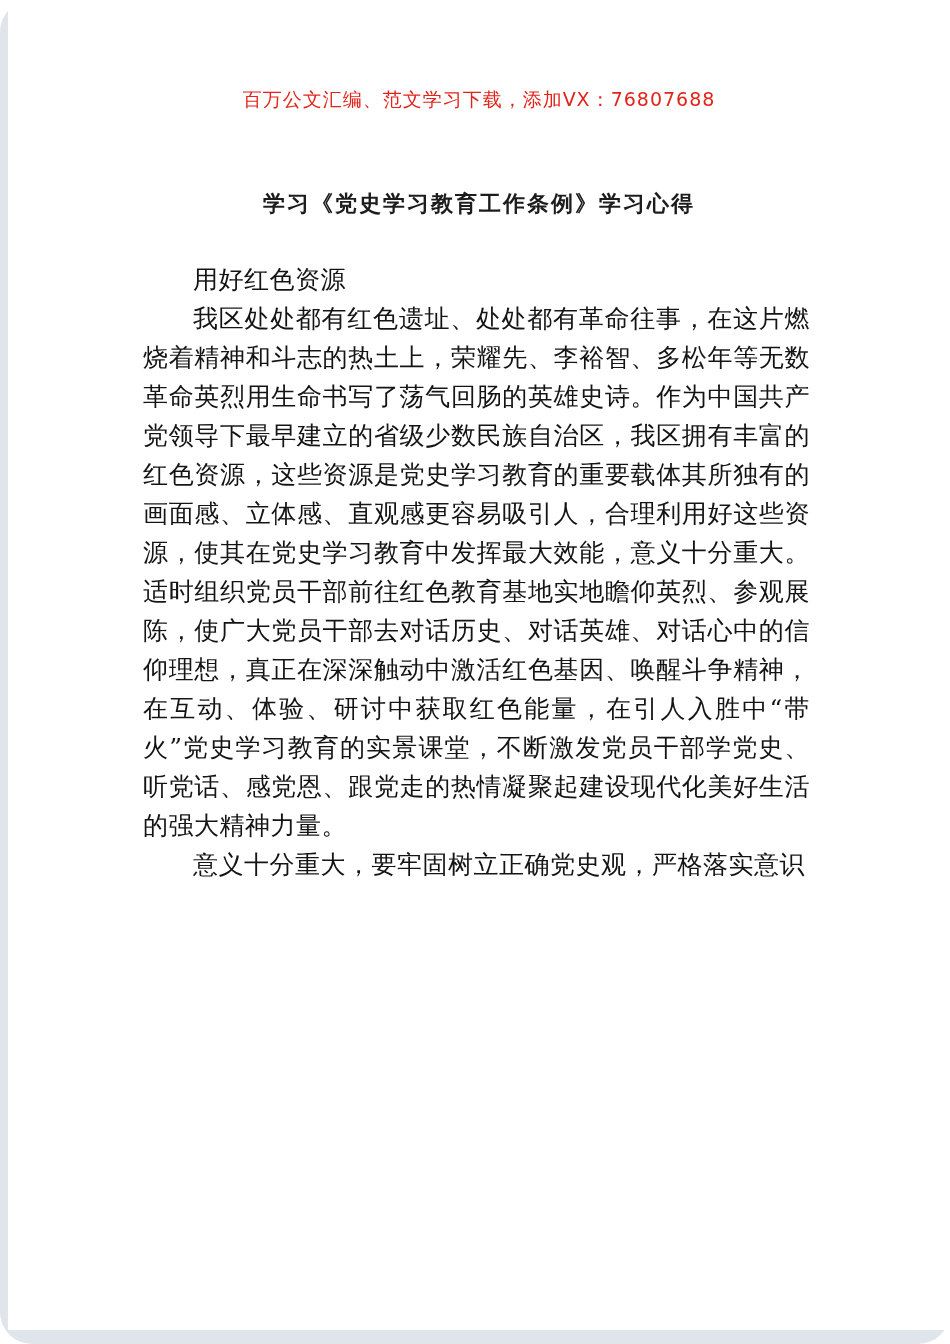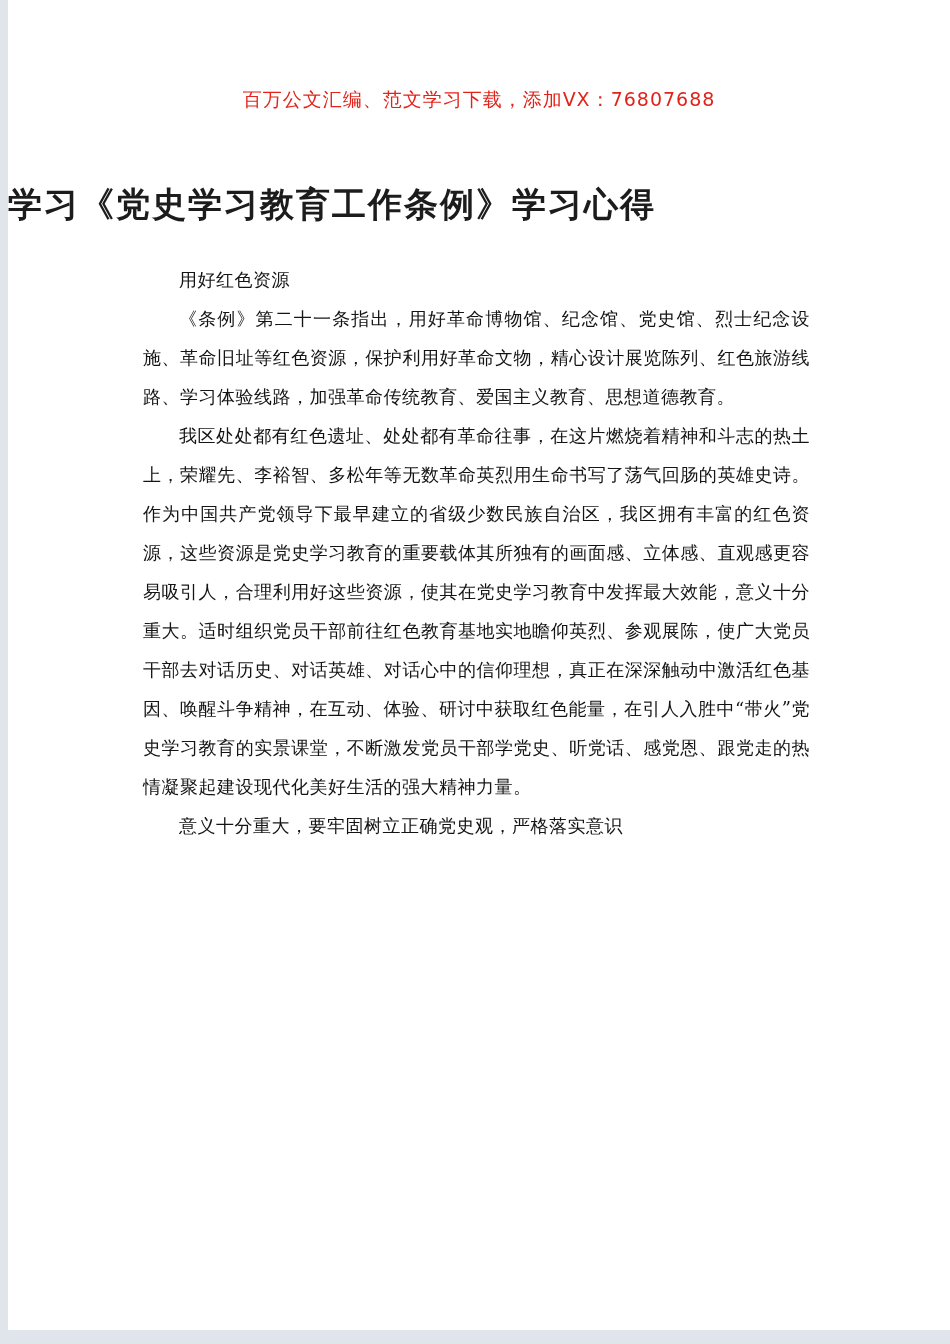--- a/index.html
+++ b/index.html
@@ -11,56 +11,57 @@
     height: 1344px;
     background: #ffffff;
     font-family: "DejaVu Sans", "Liberation Sans", sans-serif;
     overflow: hidden;
   }
   .viewer {
     position: relative;
     width: 950px;
     height: 1344px;
     background: #dfe5ea;
+    border-radius: 32px;
   }
   .page {
     position: absolute;
     left: 8px;
     top: 0;
     width: 942px;
     height: 1330px;
     background: #ffffff;
     box-sizing: border-box;
   }
   .notice {
     margin-top: 86px;
     text-align: center;
     font-size: 19px;
     line-height: 26px;
     letter-spacing: 1px;
     font-family: "DejaVu Sans", "Liberation Sans", sans-serif;
   }
   .title-line {
-    text-align: left;
-    font-size: 34px;
+    text-align: center;
+    font-size: 22px;
     line-height: 60px;
     font-weight: 600;
     letter-spacing: 2px;
     color: #1c1c1c;
     font-family: "DejaVu Sans", "Liberation Sans", sans-serif;
   }
   .title-line.first {
     margin-top: 62px;
   }
   .title-line.second {
     margin-top: 12px;
   }
   .body-text {
     margin: 26px 140px 0 135px;
-    font-size: 18px;
+    font-size: 25px;
     line-height: 39px;
     color: #141414;
     text-align: justify;
     text-justify: inter-ideograph;
     font-family: "DejaVu Serif", "Liberation Serif", serif;
     letter-spacing: 0.5px;
   }
   .body-text p {
     margin: 0;
     text-indent: 2em;
@@ -72,19 +73,18 @@
 <div class="viewer">
   <div class="page">
 
     <div class="notice" style="color: rgb(226, 35, 26);">百万公文汇编、范文学习下载，添加VX：76807688</div>
 
     <div class="title-line first">学习《党史学习教育工作条例》学习心得</div>
 
 
     <div class="body-text">
       <p>用好红色资源</p>
-      <p>《条例》第二十一条指出，用好革命博物馆、纪念馆、党史馆、烈士纪念设施、革命旧址等红色资源，保护利用好革命文物，精心设计展览陈列、红色旅游线路、学习体验线路，加强革命传统教育、爱国主义教育、思想道德教育。</p>
       <p>我区处处都有红色遗址、处处都有革命往事，在这片燃烧着精神和斗志的热土上，荣耀先、李裕智、多松年等无数革命英烈用生命书写了荡气回肠的英雄史诗。作为中国共产党领导下最早建立的省级少数民族自治区，我区拥有丰富的红色资源，这些资源是党史学习教育的重要载体其所独有的画面感、立体感、直观感更容易吸引人，合理利用好这些资源，使其在党史学习教育中发挥最大效能，意义十分重大。适时组织党员干部前往红色教育基地实地瞻仰英烈、参观展陈，使广大党员干部去对话历史、对话英雄、对话心中的信仰理想，真正在深深触动中激活红色基因、唤醒斗争精神，在互动、体验、研讨中获取红色能量，在引人入胜中“带火”党史学习教育的实景课堂，不断激发党员干部学党史、听党话、感党恩、跟党走的热情凝聚起建设现代化美好生活的强大精神力量。</p>
       <p>意义十分重大，要牢固树立正确党史观，严格落实意识</p>
     </div>
 
   </div>
 </div>
 
 </body></html>

